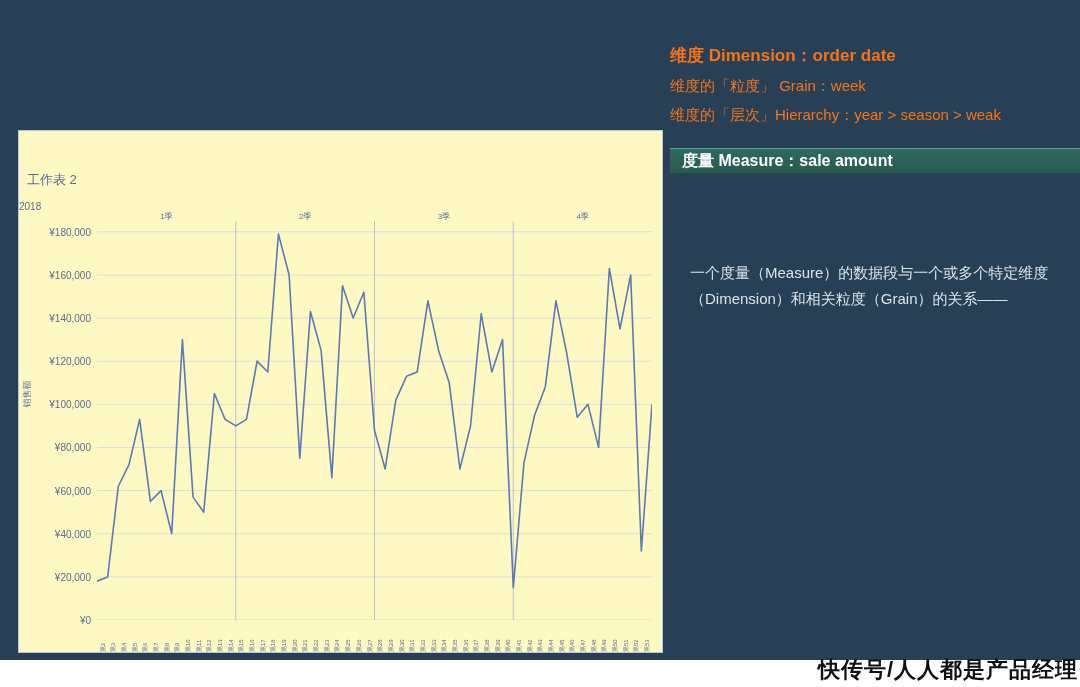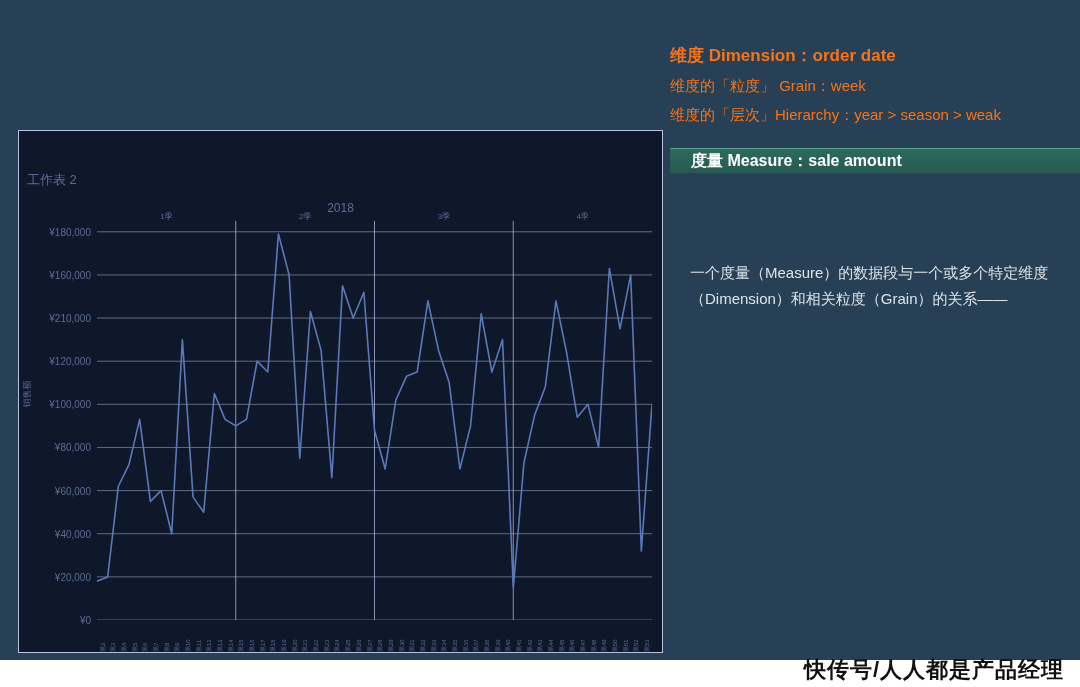--- a/index.html
+++ b/index.html
@@ -12,21 +12,21 @@
   }
   .stage {
     position: absolute; left: 0; top: 0; width: 1080px; height: 660px;
     background: #274055;
   }
   
   .chart-panel {
     position: absolute;
     left: 18px; top: 130px;
     width: 645px; height: 523px;
-    background: #0f172a;
+    background: #fef9c3;
     border: 1px solid #b9c2e0;
     font-size: 10px;
     color: #5b6b95;
   }
   .shelves {
     position: absolute; left: 18px; top: 130px; width: 645px; height: 34px;
     background: #d8e0f2;
     font-size: 9px;
   }
   .shelf-row {
@@ -46,22 +46,22 @@
   .pill.dim { background: #6a8bd6; }
   .pill.meas { background: #4ea77a; }
   .sheet-title {
     position: absolute; left: 8px; top: 40px; font-size: 13px; color: #5b6b95;
   }
   .axis-title-top {
     position: absolute; left: 0; right: 0; top: 58px; text-align: center;
     font-size: 9px; color: #5b6b95;
   }
   .axis-title-year {
-    position: absolute; left: 0; right: 0; top: 70px; text-align: center;
-    font-size: 12px; color: #5b6b95;
+    position: absolute; left: 0; right: 0; top: 70px; text-align: left;
+    font-size: 10px; color: #5b6b95;
   }
   .plot {
     position: absolute; left: 78px; top: 90px; right: 10px; bottom: 32px;
   }
   svg.line { width: 100%; height: 100%; display: block; }
   .y-axis {
     position: absolute; left: 0; top: 90px; bottom: 32px; width: 78px;
   }
   .y-tick {
     position: absolute; right: 6px; font-size: 10px; color: #5b6b95;
@@ -88,33 +88,33 @@
   
   .info-top {
     position: absolute; left: 670px; right: 0; top: 40px;
     color: #f97316; font-size: 15px; line-height: 1.9;
   }
   .info-top .l1 { font-weight: 700; font-size: 17px; }
   .measure-band {
     position: absolute; left: 670px; right: 0; top: 148px; height: 26px;
     background: linear-gradient(#2e6a5d,#275a50);
     color: #fff; font-size: 16px; font-weight: 700;
-    display: flex; align-items: center; padding-left: 21px;
+    display: flex; align-items: center; padding-left: 12px;
     border-top: 1px solid #5aa28f; border-bottom: 1px solid #1e4c42;
   }
   .info-mid {
     position: absolute; left: 690px; right: 30px; top: 260px;
     color: #dbe3e9; font-size: 15px; line-height: 1.7;
   }
   .info-metric {
     position: absolute; left: 690px; right: 30px; top: 372px;
     color: #fff; font-size: 15px; font-weight: 700;
   }
   .watermark {
-    position: absolute; right: 16px; bottom: 2px;
+    position: absolute; right: 2px; bottom: 2px;
     font-size: 22px; font-weight: 800; color: #111;
     font-family: "Heiti SC","Microsoft YaHei",sans-serif;
     letter-spacing: 1px;
   }
   .ham { display:inline-block; width:8px; height:8px; }
   .ham::before { content:"≡"; font-size:9px; color:#5b6b95; }
 </style>
 </head>
 <body>
 
@@ -147,21 +147,21 @@
       <span>1季</span>
       <span>2季</span>
       <span>3季</span>
       <span>4季</span>
     </div>
 
     <div class="y-axis">
       <div class="y-label">销售额</div>
     <div class="y-tick" style="top: 2.7027%;">¥180,000</div>
         <div class="y-tick" style="top: 13.5135%;">¥160,000</div>
-        <div class="y-tick" style="top: 24.3243%;">¥210,000</div>
+        <div class="y-tick" style="top: 24.3243%;">¥140,000</div>
         <div class="y-tick" style="top: 35.1351%;">¥120,000</div>
         <div class="y-tick" style="top: 45.9459%;">¥100,000</div>
         <div class="y-tick" style="top: 56.7568%; margin-left: 46px;">¥80,000</div>
         <div class="y-tick" style="top: 67.5676%;">¥60,000</div>
         <div class="y-tick" style="top: 78.3784%;">¥40,000</div>
         <div class="y-tick" style="top: 89.1892%;">¥20,000</div>
         <div class="y-tick" style="top: 100%;">¥0</div>
       </div>
 
     <div class="plot">

